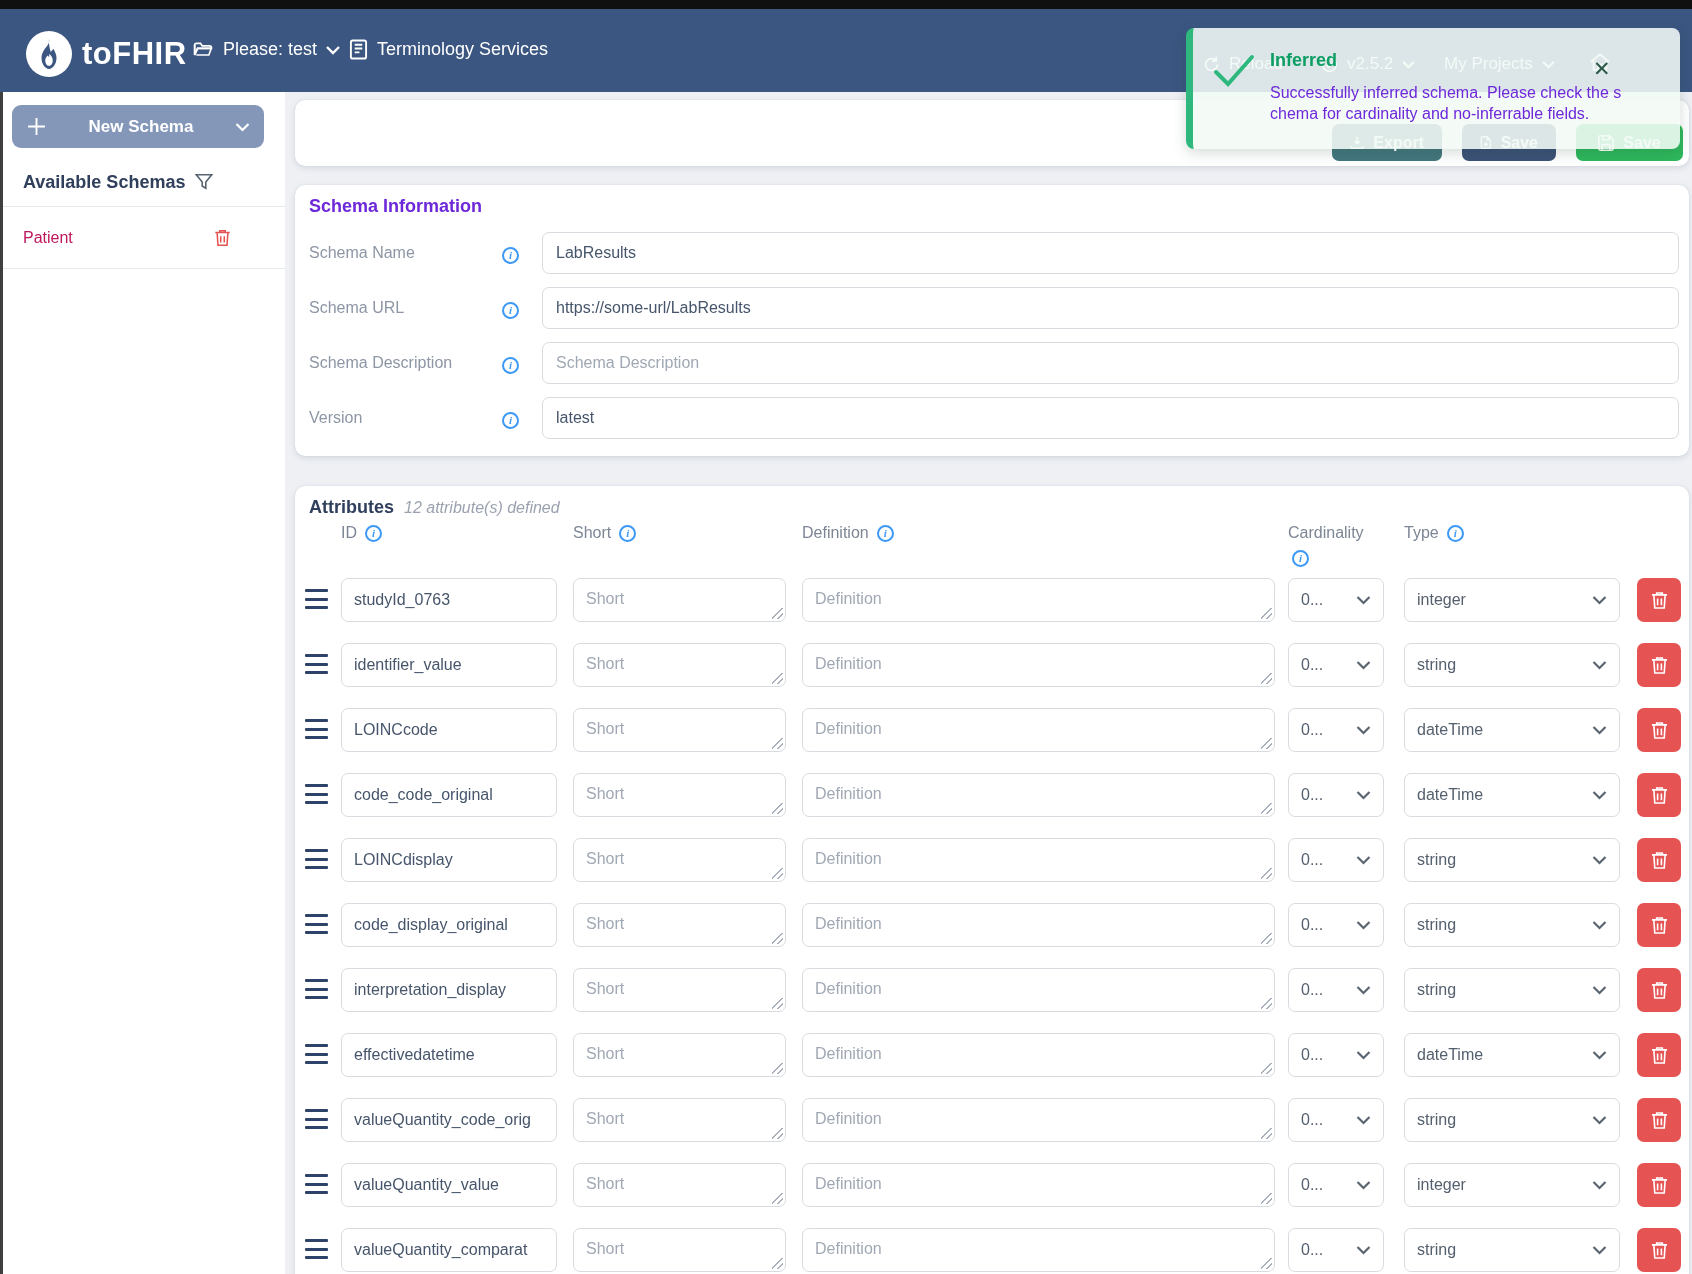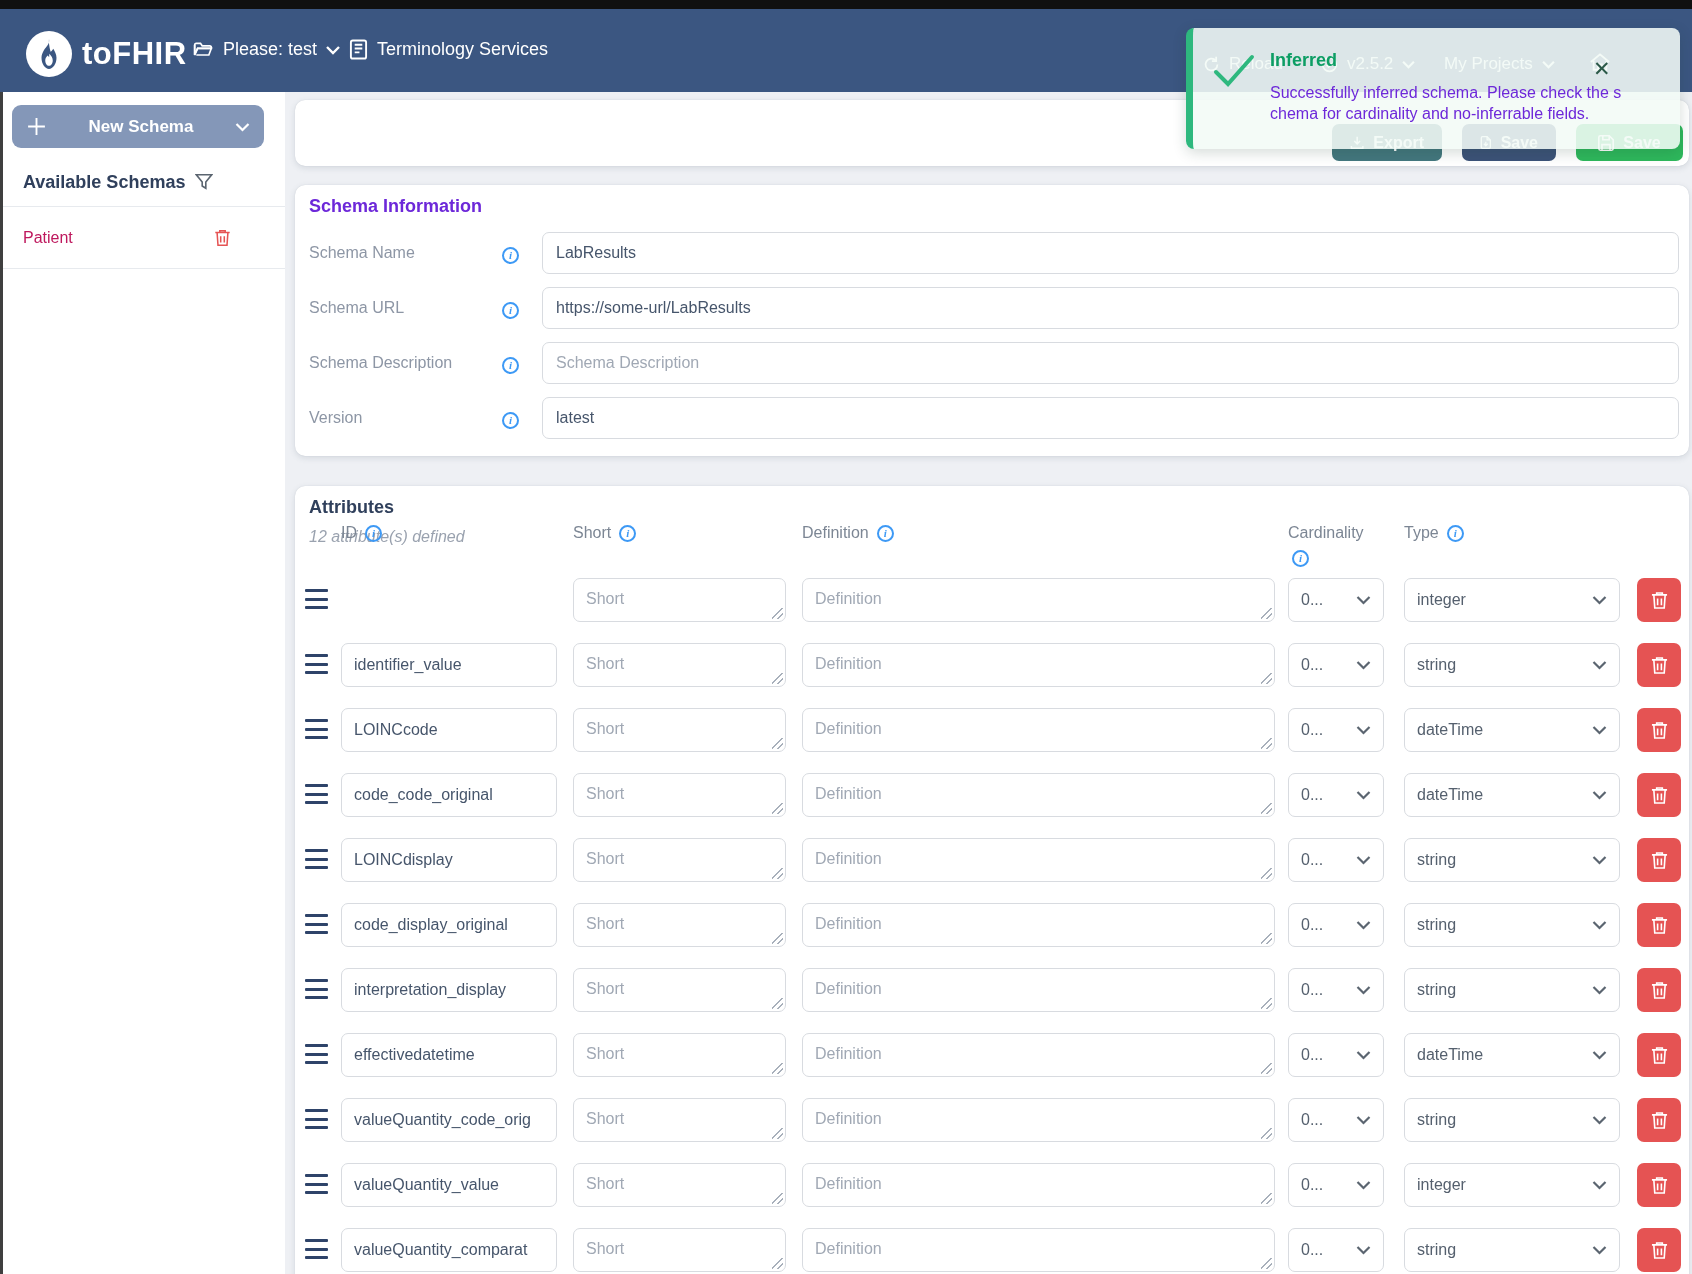--- a/index.html
+++ b/index.html
@@ -47,21 +47,21 @@
 
   .schema-card { left:295px; top:185px; width:1394px; height:271px; }
   .card-title { position:absolute; left:14px; top:11px; font-size:18px; font-weight:bold; color:#6d28d9; }
   .field-row { position:absolute; left:0; width:1394px; height:30px; }
   .field-row .flabel { position:absolute; left:14px; top:0; height:42px; display:flex; align-items:center; font-size:16px; color:#8d96a5; }
   .field-row .finfo { position:absolute; left:207px; top:13px; }
   .field-row input { position:absolute; left:247px; top:0; width:1137px; height:42px; border:1px solid #d8dbe0; border-radius:7px; padding:0 13px; font-size:16px; color:#46556b; font-family:inherit; background:#fff; outline:none; }
   input::placeholder, textarea::placeholder { color:#a0a8b4; opacity:1; }
 
   .attr-card { left:295px; top:486px; width:1394px; height:900px; }
-  .attr-head { position:absolute; left:14px; top:11px; display:flex; align-items:baseline; gap:10px;flex-direction:column; }
+  .attr-head { position:absolute; left:14px; top:11px; display:flex; align-items:baseline; gap:10px; }
   .attr-head .t { font-size:18px; font-weight:bold; color:#30405c; }
   .attr-head .s { font-size:16px; font-style:italic; color:#9aa2af; }
   .col-head { position:absolute; top:38px; display:flex; align-items:center; gap:8px; font-size:16px; color:#7c8694; }
   .ch-id { left:46px; } .ch-short { left:278px; } .ch-def { left:507px; }
   .ch-card { left:993px; } .ch-type { left:1109px; }
   .ch-card-info { position:absolute; left:997px; top:62px; }
 
   .attr-row { position:absolute; left:0; width:1394px; height:44px; }
   .drag-handle { position:absolute; left:10px; top:11px; width:23px; height:20px; display:flex; flex-direction:column; justify-content:space-between; cursor:grab; }
   .drag-handle i { display:block; height:3px; background:#2e4369; border-radius:1px; }
@@ -256,20 +256,21 @@
     <span>Type</span>
       <span class="info-ic">i</span>
   </div>
   <div id="attr-rows">
   <div class="attr-row" style="top: 92px;">
     <span class="drag-handle">
           <i></i>
           <i></i>
           <i></i>
         </span>
+    <input type="text" class="id-in" value="studyId_0763" style="">
     <span class="short-wrap">
           <textarea placeholder="Short" style=""></textarea>
           <span class="grip"></span>
         </span>
     <span class="def-wrap">
           <textarea placeholder="Definition" style=""></textarea>
           <span class="grip"></span>
         </span>
     <div class="sel sel-card">
       <span class="sel-val">0...</span>

